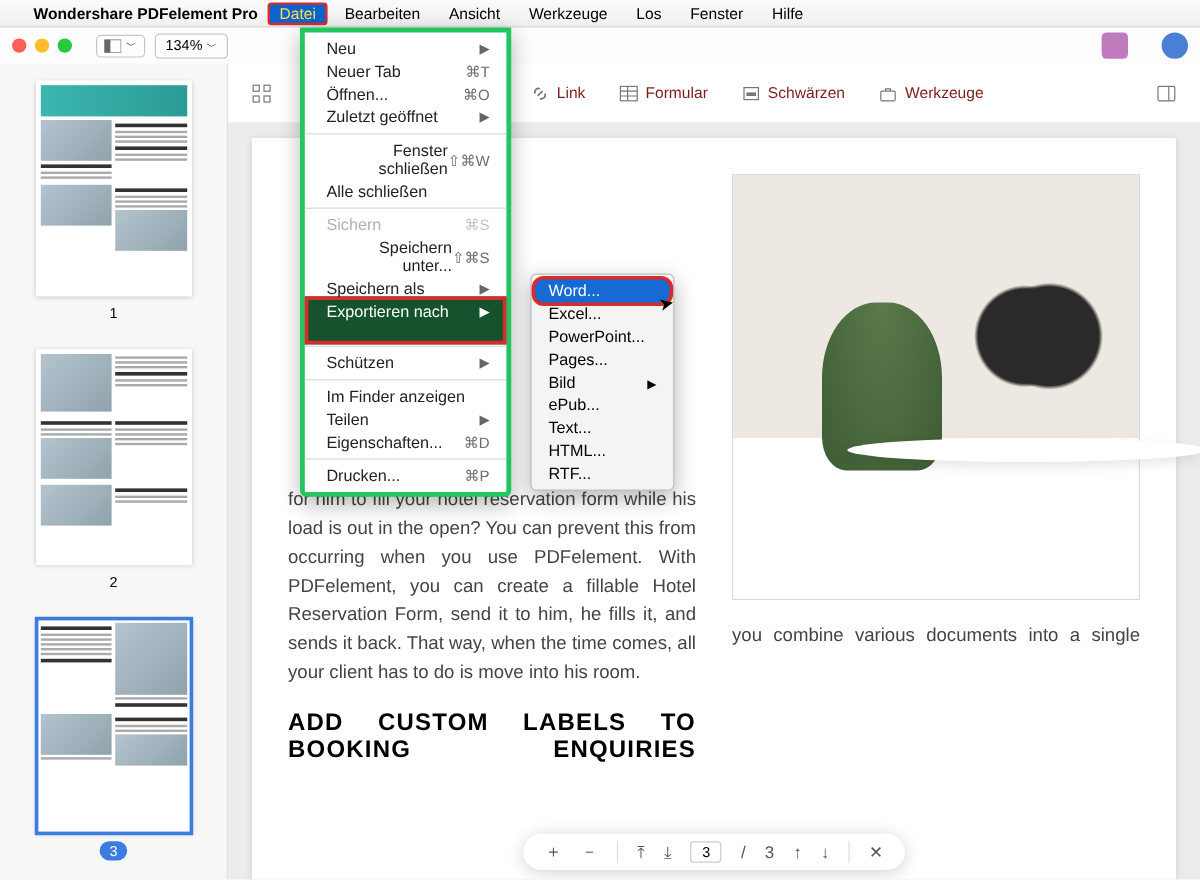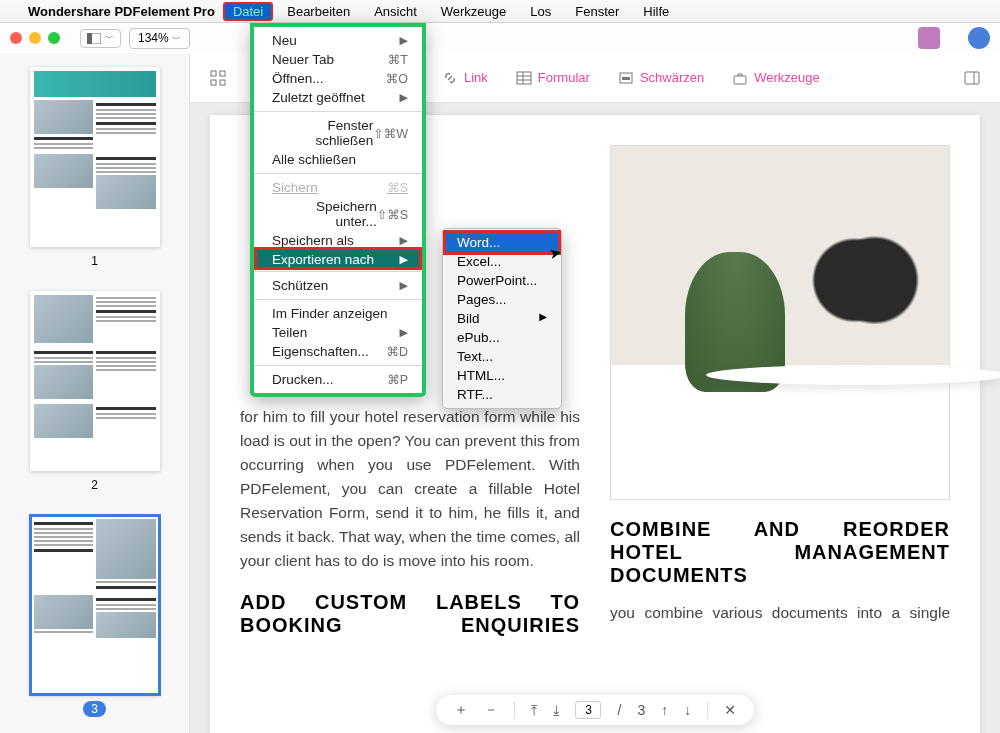--- a/index.html
+++ b/index.html
@@ -23,21 +23,21 @@
     }
     .apple-logo { font-size: 14px; margin-right: 6px; }
     .app-name { font-weight: 600; margin-right: 4px; }
     .menu-item {
       padding: 2px 10px;
       border-radius: 3px;
       cursor: default;
     }
     .menu-item.active {
       background: #0b63ce;
-      color: #86efac;
+      color: #fde047;
       border: 2px solid #d82c2c;
       padding: 0px 8px;
     }
     
     .window-chrome {
       height: 30px;
       background: #fdfdfd;
       display: flex;
       align-items: center;
       padding: 0 10px;
@@ -65,21 +65,21 @@
     }
     
     .toolbar {
       height: 50px;
       background: #fff;
       display: flex; align-items: center;
       padding: 0 20px;
       gap: 28px;
       border-bottom: 1px solid #e5e5e5;
     }
-    .tool-btn { display: flex; align-items: center; gap: 6px; color: #ec4899; font-size: 13px; }
+    .tool-btn { display: flex; align-items: center; gap: 6px; color: #7f1d1d; font-size: 13px; }
     .tool-icon { width: 16px; height: 16px; display: inline-flex; align-items: center; justify-content: center; }
     
     .main {
       display: flex;
       height: calc(733px - 23px - 30px);
       position: relative;
     }
     .sidebar {
       width: 190px;
       background: #f7f7f7;
@@ -183,46 +183,46 @@
     .dd-item {
       display: flex; justify-content: space-between;
       padding: 2px 14px 2px 18px;
       font-size: 13.5px;
       color: #222;
       align-items: center;
     }
     .dd-short { color: #6d6d6d; font-size: 12.5px; }
     .dd-arrow { color: #666; font-size: 11px; }
     .dd-sep { height:1px; background:#d7d7d7; margin: 4px 0; }
-    .dd-item.disabled { color: #b0b0b0; text-decoration: underline; }
+    .dd-item.disabled { color: #b0b0b0; }
     .dd-item.disabled .dd-short { color: #c4c4c4; }
     .dd-item.highlight {
-      background: #0f766e;
+      background: #14532d;
       color: #fff;
       border: 3px solid #d82c2c;
       margin: -3px 0;
-      padding: 2px 11px 0 15px;
+      padding: 2px 11px 17px 15px;
     }
     .dd-item.highlight .dd-arrow { color: #fff; }
     
     .submenu {
       position: absolute;
       top: 228px; left: 442px;
       width: 120px;
       background: #f4f4f4;
       border: 1px solid #bdbdbd;
       border-radius: 5px;
       box-shadow: 0 6px 18px rgba(0,0,0,.28);
       z-index: 101;
       padding: 4px 0;
     }
     .sm-item {
       padding: 2px 14px;
       font-size: 13.5px;
-      display:flex; justify-content:space-between; align-items:flex-start;
+      display:flex; justify-content:space-between; align-items:flex-end;border-radius:10px;
     }
     .sm-item.highlight {
       background: #1769d4; color: #fff;
       border: 3px solid #d82c2c;
       margin: -3px 0;
       padding: 2px 11px;
     }
     .cursor-ptr {
       position: absolute;
       top: 244px; left: 549px;
@@ -470,21 +470,20 @@
     </div>
 
     <div class="viewport">
       <div class="page">
         <div class="col">
           <p class="body-txt" style="margin-top:260px;">for him to fill your hotel reservation form while his load is out in the open? You can prevent this from occurring when you use PDFelement. With PDFelement, you can create a fillable Hotel Reservation Form, send it to him, he fills it, and sends it back. That way, when the time comes, all your client has to do is move into his room.</p>
           <p class="heading">ADD CUSTOM LABELS TO BOOKING ENQUIRIES</p>
         </div>
         <div class="col">
           <div class="hero-img"></div>
-          <p class="heading">COMBINE AND REORDER HOTEL MANAGEMENT DOCUMENTS</p>
           <p class="body-txt" style="margin-top:14px; text-align-last:justify;">you combine various documents into a single</p>
         </div>
       </div>
 
       <div class="float-bar">
         <span>＋</span>
         <span>－</span>
         <span class="sep"></span>
         <span>⤒</span>
         <span>⤓</span>

